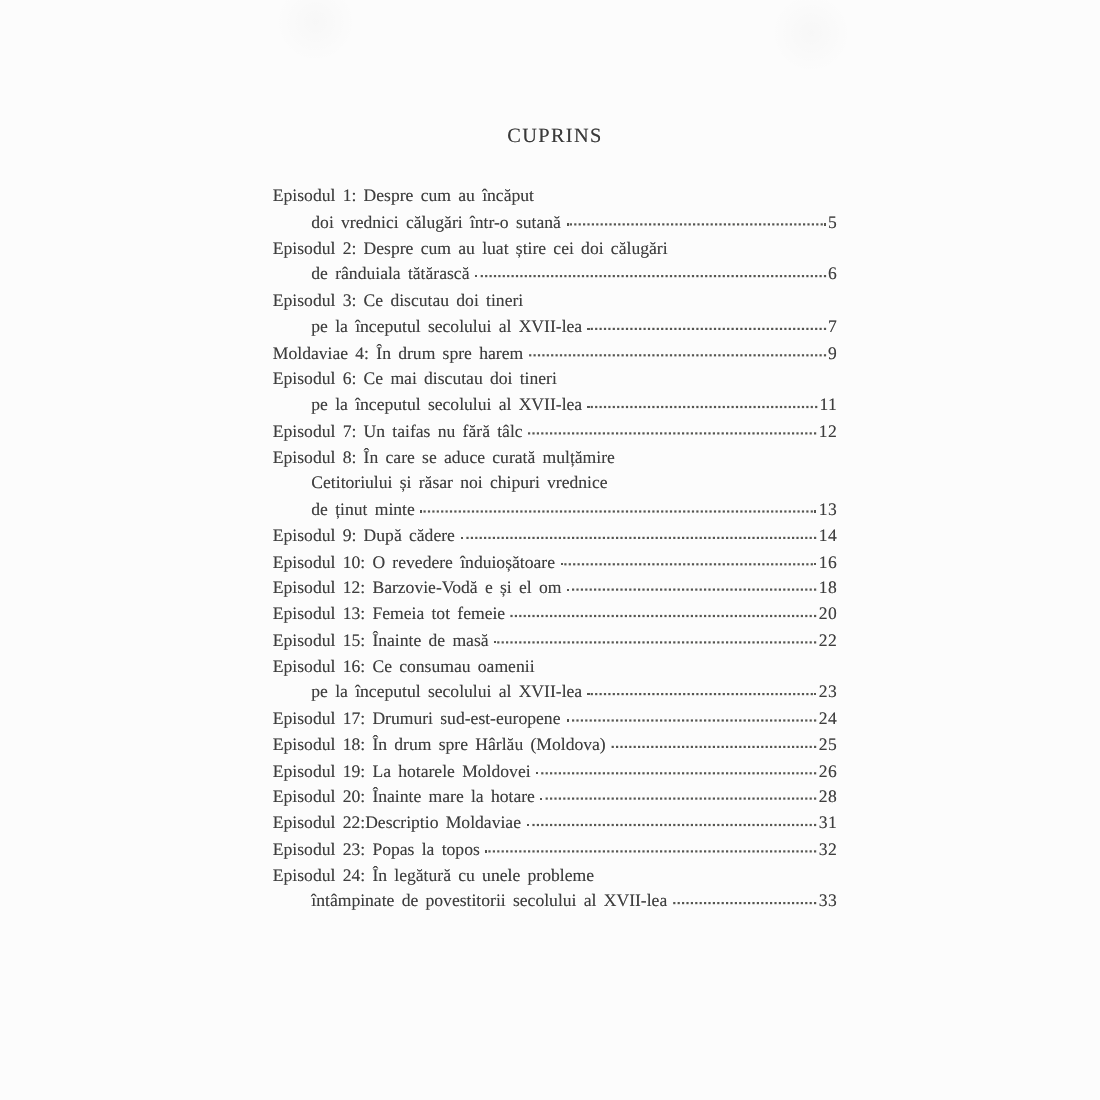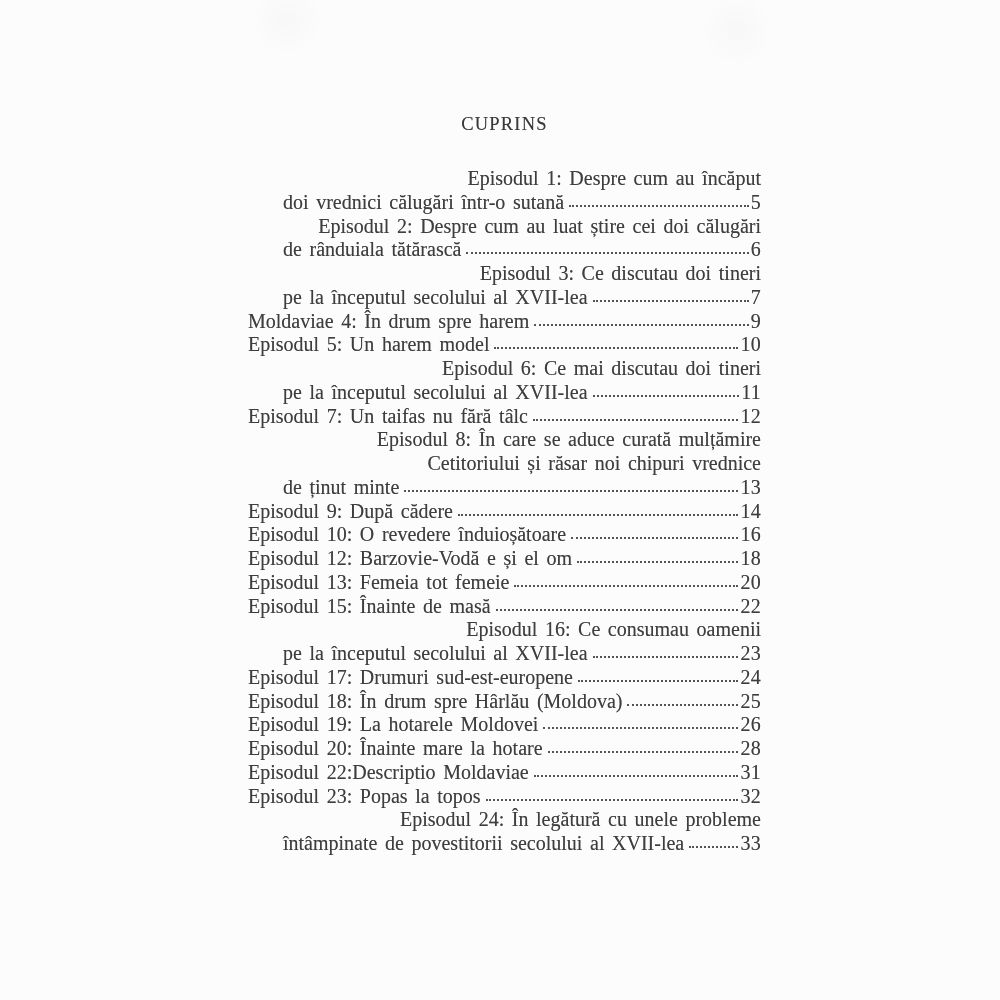--- a/index.html
+++ b/index.html
@@ -38,24 +38,23 @@
     color: #3a3a3a;
     margin: 0 0 31px 0;
     line-height: 23px;
     text-shadow: 0 0 0.6px rgba(70,70,70,0.55);
   }
   .toc-line {
     display: flex;
     align-items: baseline;
     line-height: 23.75px;
     height: 23.75px;
-    font-size: 20px;
+    font-size: 16px;
     white-space: nowrap;
     text-shadow: 0 0 0.6px rgba(70,70,70,0.5);
-    justify-content: flex-end;
   }
   .toc-line.cont {
     padding-left: 35px;
   }
   .entry-text {
     word-spacing: 2.6px;
   }
   .dot-leader {
     flex: 1 1 auto;
     min-width: 12px;
@@ -108,27 +107,20 @@
         </div>
         <div>
           <div class="toc-line">
             <span class="entry-text">Moldaviae 4: În drum spre harem</span>
             <span class="dot-leader"></span>
             <span class="page-num">9</span>
           </div>
         </div>
         <div>
           <div class="toc-line">
-            <span class="entry-text">Episodul 5: Un harem model</span>
-            <span class="dot-leader"></span>
-            <span class="page-num">10</span>
-          </div>
-        </div>
-        <div>
-          <div class="toc-line">
             <span class="entry-text">Episodul 6: Ce mai discutau doi tineri</span>
           </div>
           <div class="toc-line cont">
             <span class="entry-text">pe la începutul secolului al XVII-lea</span>
             <span class="dot-leader"></span>
             <span class="page-num">11</span>
           </div>
         </div>
         <div>
           <div class="toc-line">

